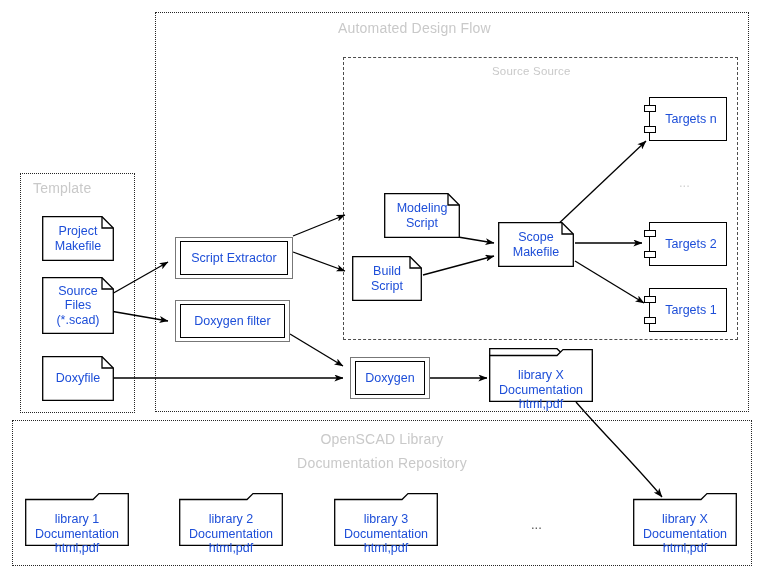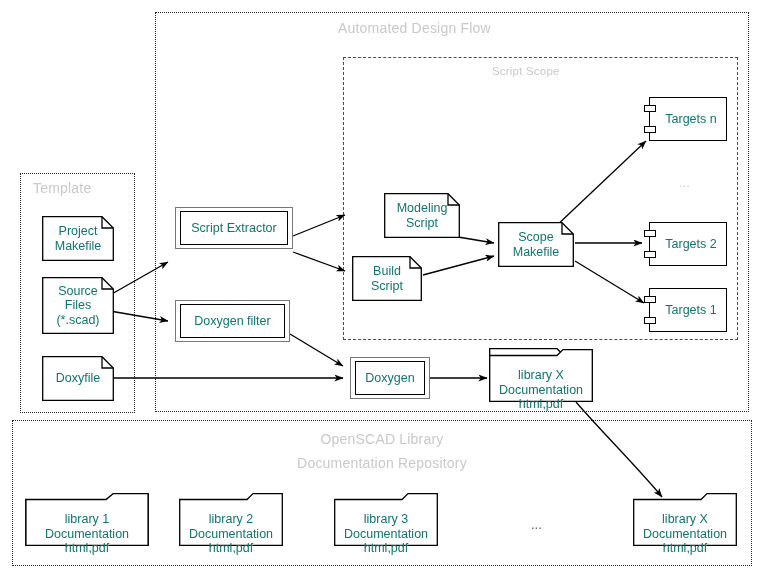--- a/index.html
+++ b/index.html
@@ -37,21 +37,21 @@
     letter-spacing: 0.2px;
   }
   .container-title.small { font-size: 11.5px; line-height: 14px; }
   .container-title.center { text-align: center; }
 
   
   .node {
     position: absolute;
     box-sizing: border-box;
     background: #ffffff;
-    color: #0f766e;
+    color: #1d4ed8;
     font-size: 12.5px;
     line-height: 14.5px;
     text-align: center;
     display: flex;
     align-items: center;
     justify-content: center;
     white-space: pre;
   }
 
   
@@ -146,21 +146,21 @@
 </style>
 </head>
 <body>
 
 <div id="stage">
 
   <div class="container dotted" style="left:155px; top:12px; width:594px; height:400px;"></div>
   <div class="container-title" style="left:338px; top:17px; width:260px;">Automated Design Flow</div>
 
   <div class="container dashed" style="left:343px; top:57px; width:395px; height:283px;"></div>
-  <div class="container-title small" style="left:492px; top:64px; width:160px;">Script Scope</div>
+  <div class="container-title small" style="left:492px; top:64px; width:160px;">Source Source</div>
 
   <div class="container dotted" style="left:20px; top:173px; width:115px; height:240px;"></div>
   <div class="container-title" style="left:33px; top:177px; width:110px;">Template</div>
 
   <div class="container dotted" style="left:12px; top:420px; width:740px; height:146px;"></div>
   <div class="container-title center" style="left:232px; top:428px; width:300px;">OpenSCAD Library</div>
   <div class="container-title center" style="left:232px; top:452px; width:300px;">Documentation Repository</div>
 
   <svg id="edges" viewBox="0 0 765 576" xmlns="http://www.w3.org/2000/svg">
     <defs>
@@ -218,21 +218,21 @@
   </div>
 
   <div class="node doc" style="left:42px; top:356px; width:72px; height:45px;">
     <svg viewBox="0 0 72 45" preserveAspectRatio="none">
       <path d="M0.7,0.7 L60,0.7 L71.3,12 L71.3,44.3 L0.7,44.3 Z" fill="#ffffff" stroke="#000000" stroke-width="1.3"></path>
       <path d="M60,0.7 L60,12 L71.3,12" fill="none" stroke="#000000" stroke-width="1.3"></path>
     </svg>
     <span class="lbl">Doxyfile</span>
   </div>
 
-  <div class="node proc" style="left:175px; top:207px; width:118px; height:42px;">
+  <div class="node proc" style="left:175px; top:237px; width:118px; height:42px;">
     <div class="inner">Script Extractor</div>
   </div>
 
   <div class="node proc" style="left:175px; top:300px; width:115px; height:42px;">
     <div class="inner">Doxygen filter</div>
   </div>
 
   <div class="node proc" style="left:350px; top:357px; width:80px; height:42px;">
     <div class="inner">Doxygen</div>
   </div>
@@ -287,21 +287,21 @@
   <div class="node folder" style="left:489px; top:348px; width:104px; height:54px;">
     <svg viewBox="0 0 104 54" preserveAspectRatio="none">
       <path d="M0.7,6.5 L0.7,53.3 L103.3,53.3 L103.3,6.5 L74,6.5 L68,0.7 L0.7,0.7 Z" fill="#ffffff" stroke="#000000" stroke-width="1.3" transform="translate(0,0) scale(1,1)"></path>
       <path d="M0.7,7.5 L68,7.5 L74,1.6 L103.3,1.6 L103.3,53.3 L0.7,53.3 Z" fill="#ffffff" stroke="#000000" stroke-width="1.3"></path>
     </svg>
     <span class="lbl">library X
 Documentation
 html,pdf</span>
   </div>
 
-  <div class="node folder" style="left:25px; top:492px; width:124px; height:54px;">
+  <div class="node folder" style="left:25px; top:492px; width:104px; height:54px;">
     <svg viewBox="0 0 104 54" preserveAspectRatio="none">
       <path d="M0.7,7.5 L68,7.5 L74,1.6 L103.3,1.6 L103.3,53.3 L0.7,53.3 Z" fill="#ffffff" stroke="#000000" stroke-width="1.3"></path>
     </svg>
     <span class="lbl">library 1
 Documentation
 html,pdf</span>
   </div>
 
   <div class="node folder" style="left:179px; top:492px; width:104px; height:54px;">
     <svg viewBox="0 0 104 54" preserveAspectRatio="none">

